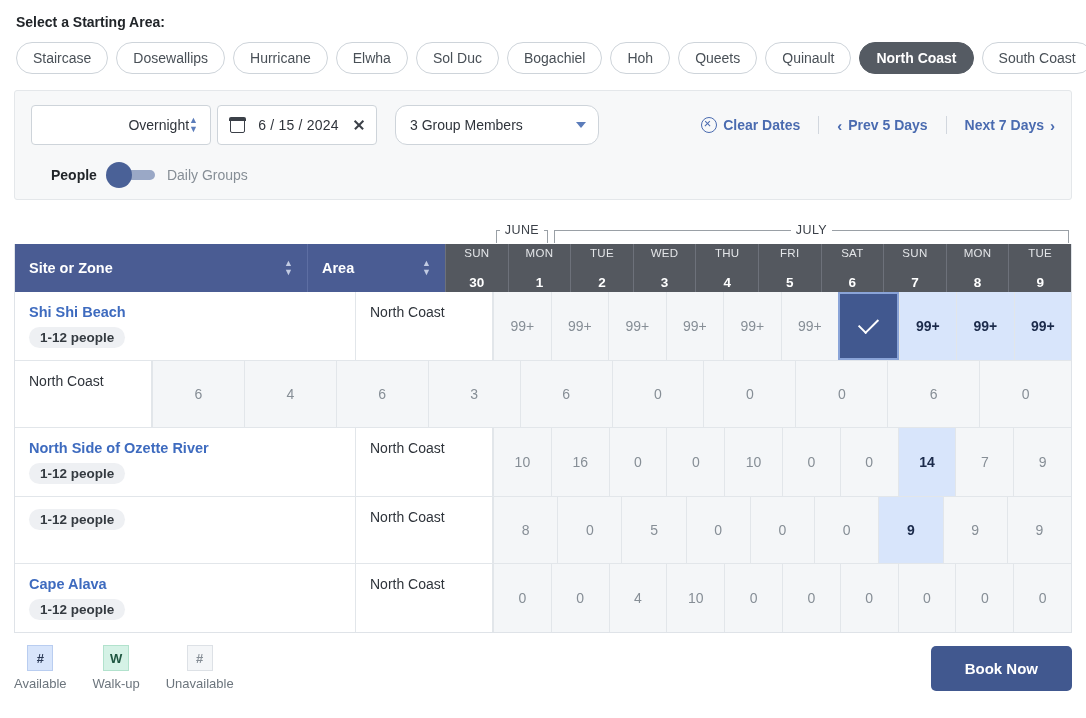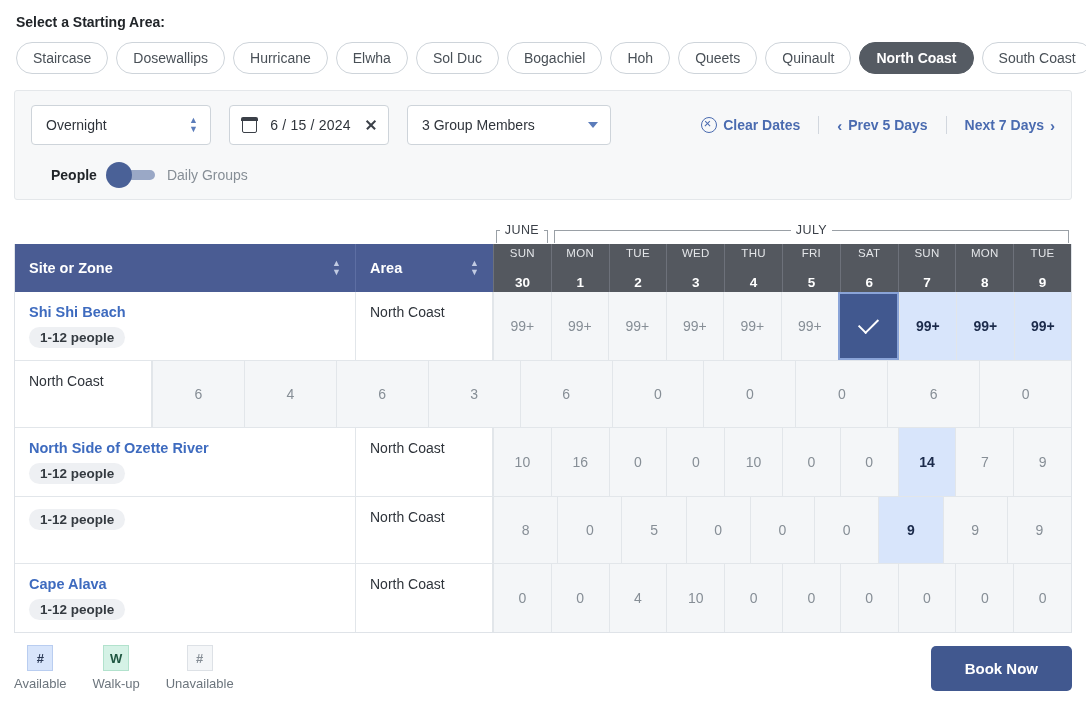--- a/index.html
+++ b/index.html
@@ -66,23 +66,23 @@
     border: 1px solid #ced4da;
     border-radius: 4px;
     height: 40px;
     display: flex;
     align-items: center;
     box-sizing: border-box;
     cursor: pointer;
   }
   .select-overnight {
     width: 180px;
-    justify-content: space-between;
+    justify-content: flex-end;
     padding: 0 12px 0 14px;
-    margin-right: 18px;
+    margin-right: 6px;
   }
   .select-overnight .val { font-size: 14px; color: #2f343b; }
   .updown {
     display: flex;
     flex-direction: column;
     gap: 2px;
     color: #5b7cba;
     line-height: 0;
   }
   .updown span { font-size: 9px; line-height: 7px; }
@@ -127,20 +127,21 @@
     width: 12px; height: 1.6px;
     background: #3b4048;
   }
   .x-icon:before { transform: rotate(45deg); }
   .x-icon:after  { transform: rotate(-45deg); }
 
   .select-group {
     width: 204px;
     justify-content: space-between;
     padding: 0 12px 0 14px;
+    border-radius: 12px;
   }
   .select-group .val { font-size: 14px; color: #2f343b; }
   .caret-down {
     width: 0; height: 0;
     border-left: 5px solid transparent;
     border-right: 5px solid transparent;
     border-top: 6px solid #5b7cba;
     flex: none;
   }
 
@@ -266,21 +267,21 @@
     color: #ffffff;
     font-weight: bold;
     font-size: 14.5px;
     display: flex;
     align-items: center;
     justify-content: space-between;
     padding: 0 14px;
     box-sizing: border-box;
     cursor: pointer;
   }
-  .h-site { width: 341px; flex: none; border-right: 1px solid #5d6ea3; }
+  .h-site { width: 293px; flex: none; border-right: 1px solid #5d6ea3; }
   .h-area { width: 137px; flex: none; }
   .h-site .updown span, .h-area .updown span { color: #c2cbe2; }
 
   .h-day {
     background: #54585f;
     color: #ffffff;
     flex: 1 1 0;
     min-width: 0;
     border-left: 1px solid #6d717a;
     display: flex;

